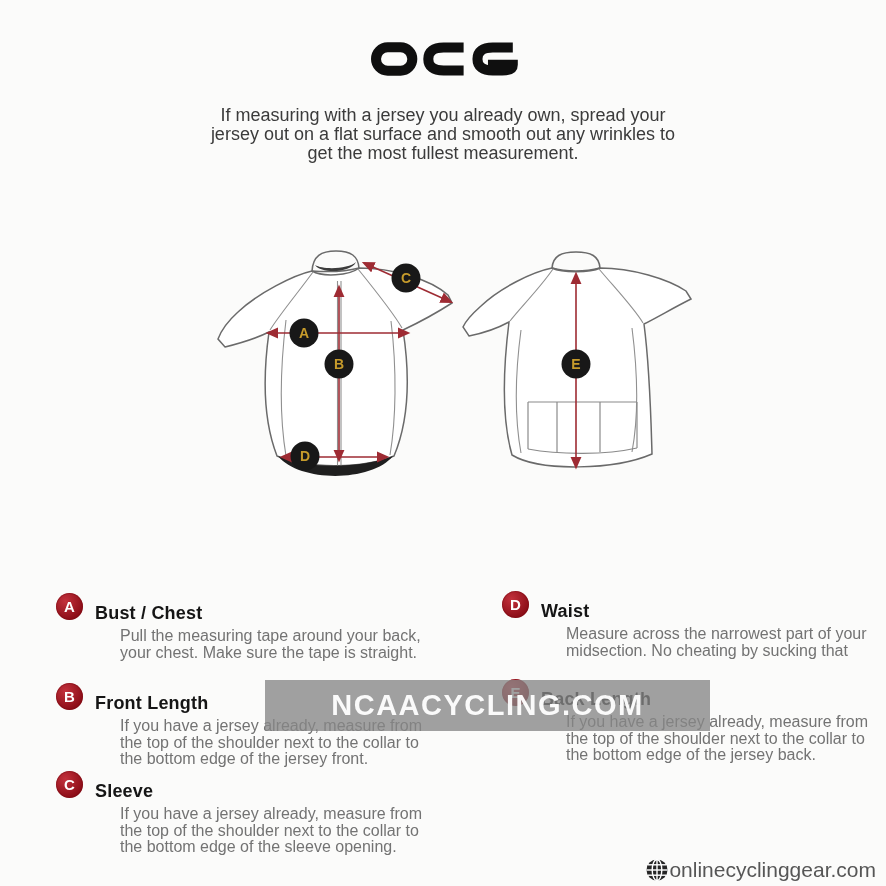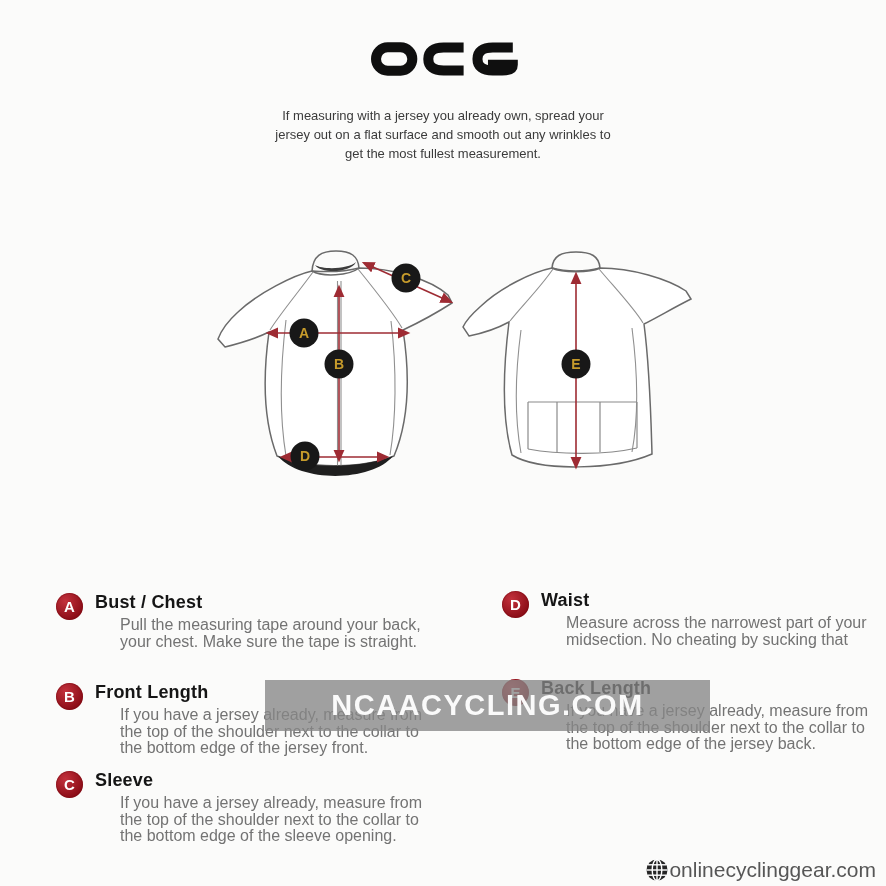--- a/index.html
+++ b/index.html
@@ -9,39 +9,39 @@
     background:#fbfbfa;
     font-family:"Liberation Sans", sans-serif;
     overflow:hidden;
   }
   
   .logo{position:absolute;left:371px;top:42px;width:148px;height:34px;}
   
   .intro{
     position:absolute;left:0;right:0;top:106px;
     text-align:center;
-    font-size:13px;line-height:19px;color:#3b3b3b;
+    font-size:18px;line-height:19px;color:#3b3b3b;
   }
   
   .diagram{position:absolute;left:0;top:240px;width:886px;height:252px;}
   
   .legend-item{position:absolute;display:flex;align-items:flex-start;}
   .col-left{left:56px;}
   .col-right{left:502px;}
   .badge{
     flex:0 0 auto;
     width:27px;height:27px;border-radius:50%;
     background:radial-gradient(circle at 35% 30%, #c2313c, #8c0d17 72%);
     color:#fff;font-weight:bold;font-size:15px;line-height:27px;
     text-align:center;margin-right:12px;margin-top:1px;
     box-shadow:0 0 0 1px rgba(120,10,18,.4) inset;
   }
   .ltitle{
     font-size:18px;font-weight:bold;color:#151515;
-    letter-spacing:.2px;margin:0 0 4px 0;
+    letter-spacing:.2px;margin:11px 0 4px 0;
   }
   .lbody{font-size:16px;line-height:16.5px;color:#737373;margin-left:25px;}
   
   .watermark{
     position:absolute;left:265px;top:680px;width:445px;height:51px;
     background:rgba(134,134,134,0.78);
     display:flex;align-items:center;justify-content:center;
     z-index:6;
   }
   .wm-text{

